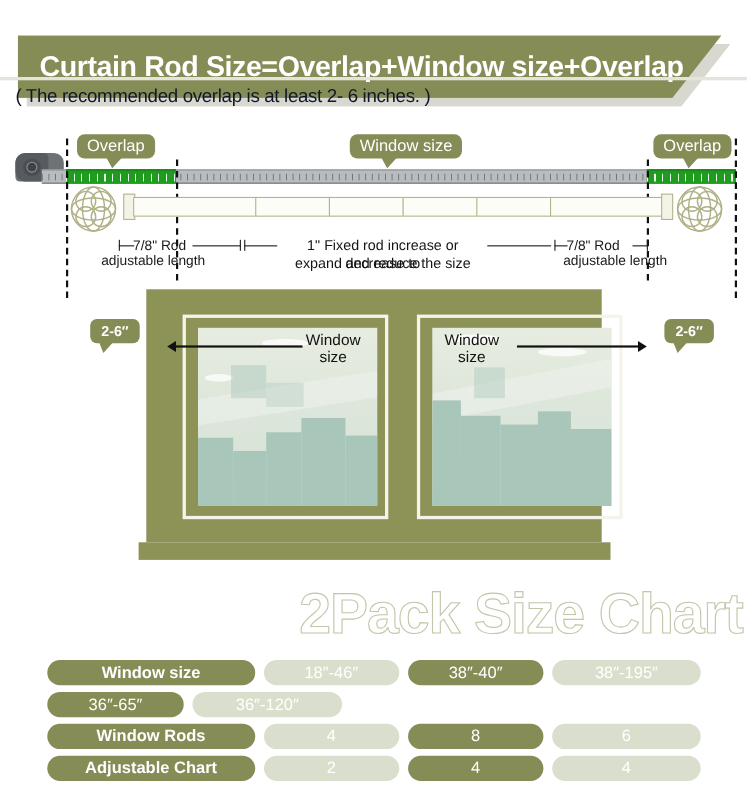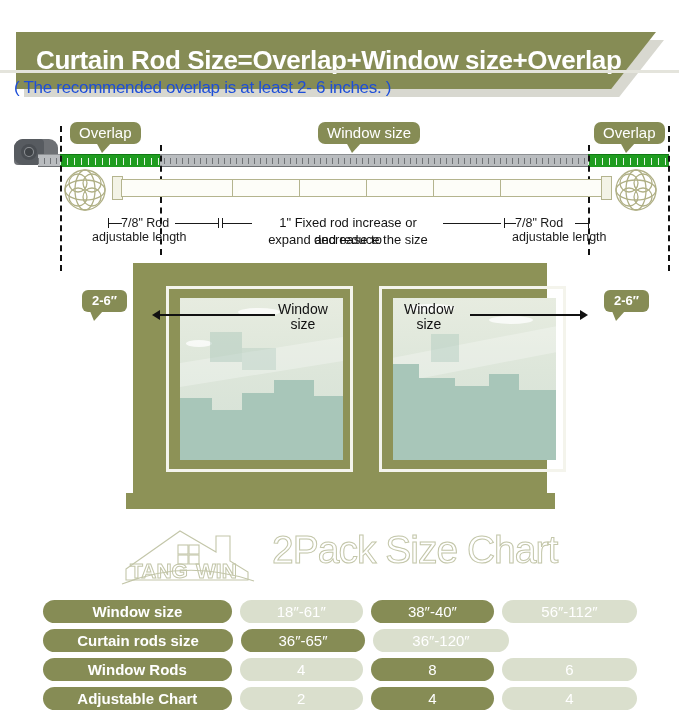--- a/index.html
+++ b/index.html
@@ -35,21 +35,21 @@
     letter-spacing:-0.4px;
     white-space:nowrap;
   }
   .banner-underline{
     position:absolute;left:0;top:70px;width:679px;height:3px;
     background:#e4e4dc;
   }
 
   .subtitle{
     position:absolute;left:14px;top:78px;
-    font-size:17px;color:#1d4ed8;
+    font-size:17px;color:#0f172a;
     letter-spacing:-0.3px;
     white-space:nowrap;
   }
 
   
   .tape-case{
     position:absolute;left:14px;top:139px;width:46px;height:30px;
   }
   .tape-body{
     position:absolute;left:0;top:0;width:44px;height:26px;
@@ -226,21 +226,21 @@
     position:absolute;width:0;height:0;
     border-top:5px solid transparent;border-bottom:5px solid transparent;
   }
   .ws-arrow.left{border-right:8px solid #111;}
   .ws-arrow.right{border-left:8px solid #111;}
 
   
   .logo{position:absolute;left:120px;top:524px;width:150px;height:62px;}
   .chart-title{
     position:absolute;left:272px;top:528px;
-    font-size:39px;font-weight:normal;letter-spacing:-1px;
+    font-size:52px;font-weight:bold;letter-spacing:-1px;
     color:transparent;
     -webkit-text-stroke:1px #c3c6a9;
     white-space:nowrap;
   }
 
   
   .table{position:absolute;left:43px;top:600px;width:594px;}
   .trow{display:flex;gap:8px;margin-bottom:6px;height:23px;}
   .cell{
     border-radius:12px;height:23px;line-height:23px;
@@ -407,46 +407,31 @@
     <span>size</span>
   </div>
 
   <div class="ws-label" style="left:404px;top:302px;">
     <span>Window</span><br>
     <span>size</span>
   </div>
   <div class="ws-line" style="left:470px;top:314px;width:110px;"></div>
   <div class="ws-arrow right" style="left:580px;top:310px;"></div>
 
-  <div class="logo">
-    <svg width="150" height="62" viewBox="0 0 150 62">
-      <g fill="none" stroke="#c3c6a9" stroke-width="1.1">
-        <path d="M6 45 L60 7 L96 28 L96 12 L110 12 L110 37 L128 48 L128 56 L6 56 Z"></path>
-        <rect x="58" y="21" width="10" height="9"></rect>
-        <rect x="69" y="21" width="10" height="9"></rect>
-        <rect x="58" y="31" width="10" height="9"></rect>
-        <rect x="69" y="31" width="10" height="9"></rect>
-        <path d="M2 60 Q66 34 134 57"></path>
-      </g>
-      <text x="10" y="54" font-family="Liberation Sans, sans-serif" font-size="21" font-weight="bold" fill="none" stroke="#c3c6a9" stroke-width="1">TANG</text>
-      <text x="76" y="54" font-family="Liberation Sans, sans-serif" font-size="21" font-weight="bold" fill="none" stroke="#c3c6a9" stroke-width="1">WIN</text>
-    </svg>
-  </div>
 
   <div class="chart-title">2Pack Size Chart</div>
 
   <div class="table">
     <div class="trow">
       <div class="cell head">Window size</div>
-      <div class="cell c0">18″-61″</div>
+      <div class="cell c0">18″-46″</div>
       <div class="cell c1">38″-40″</div>
-      <div class="cell c2">56″-112″</div>
+      <div class="cell c2">38″-195″</div>
     </div>
     <div class="trow">
-      <div class="cell head">Curtain rods size</div>
       <div class="cell c1">36″-65″</div>
       <div class="cell c2">36″-120″</div>
     </div>
     <div class="trow">
       <div class="cell head">Window Rods</div>
       <div class="cell c0">4</div>
       <div class="cell c1">8</div>
       <div class="cell c2">6</div>
     </div>
     <div class="trow">

